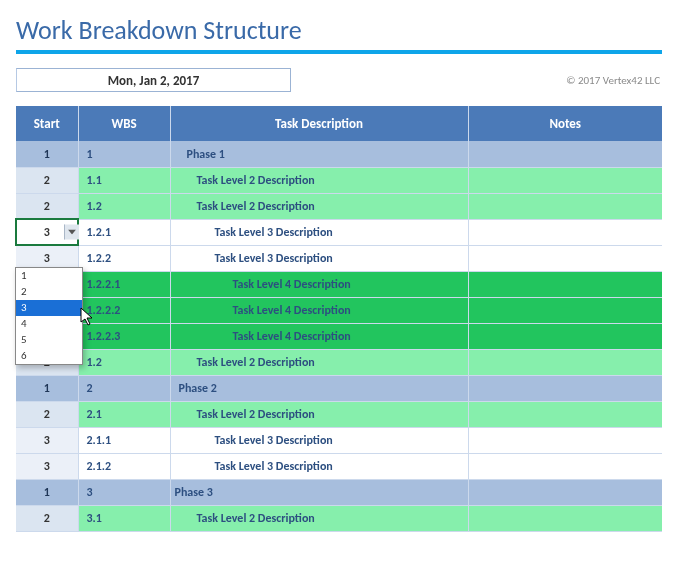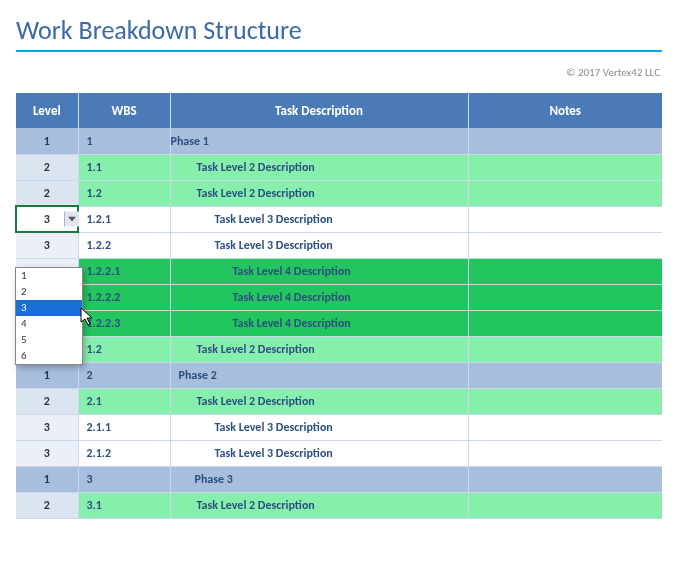--- a/index.html
+++ b/index.html
@@ -1,18 +1,18 @@
 <!DOCTYPE html>
 <html><head>
 <meta charset="utf-8">
 <style>
   * { box-sizing: border-box; margin: 0; padding: 0; }
   body { font-family: Calibri, Arial, sans-serif; font-size: 13px; color: #333; background: #fff; width: 678px; }
   .page { padding: 14px 16px; position: relative; }
-  .header { display: flex; justify-content: space-between; align-items: baseline; border-bottom: 2px solid #0ea5e9; padding-bottom: 4px; margin-bottom: 14px; }
+  .header { display: flex; justify-content: space-between; align-items: baseline; border-bottom: 4px solid #0ea5e9; padding-bottom: 4px; margin-bottom: 14px; }
   .title { color: #3a6aa8; font-size: 26px; font-weight: normal; }
   .project-name { color: #6a83a3; font-size: 20px; }
   .startrow { display: flex; align-items: stretch; margin-bottom: 14px; }
   .startrow .label-box { background: #4b7ab8; color: #fff; font-size: 12px; font-weight: bold; display: flex; align-items: center; justify-content: center; width: 154px; height: 24px; }
   .startrow .date-box { border: 1px solid #9bb3d4; border-left: 1px solid #b6c9e4; width: 275px; height: 24px; display: flex; align-items: center; justify-content: center; font-weight: bold; font-size: 13px; }
   .startrow .spacer { flex: 1; }
   .startrow .copyright { color: #8a8a8a; font-size: 11px; display: flex; align-items: center; padding-right: 2px; }
 
   table.wbs { border-collapse: collapse; width: 646px; table-layout: fixed; }
   table.wbs th { background: #4b7ab8; color: #fff; font-weight: bold; font-size: 13px; padding: 10px 6px; border-right: 1px solid #ccd9ec; text-align: center; }
@@ -53,44 +53,45 @@
 </style>
 </head>
 <body>
 
 <div class="page">
   <div class="header">
     <div class="title">Work Breakdown Structure</div>
   </div>
 
   <div class="startrow">
+    <div class="date-box">Mon, Jan 2, 2017</div>
     <div class="spacer"></div>
     <div class="copyright">© 2017 Vertex42 LLC</div>
   </div>
 
   <table class="wbs">
     <colgroup>
       <col class="c-level">
         <col class="c-wbs">
         <col class="c-desc">
         <col class="c-notes">
     </colgroup>
     <thead>
       <tr>
-        <th>Level</th>
+        <th>Start</th>
         <th>WBS</th>
         <th>Task Description</th>
         <th>Notes</th>
       </tr>
     </thead>
     <tbody id="wbs-body">
         <tr class="lvl1">
           <td class="level">1</td>
           <td class="wbs">1</td>
-          <td class="desc" style="padding-left: 0;">Phase 1</td>
+          <td class="desc" style="padding-left: 16px;">Phase 1</td>
           <td></td>
         </tr>
         <tr class="lvl2">
           <td class="level">2</td>
           <td class="wbs">1.1</td>
           <td class="desc" style="padding-left: 26px;">Task Level 2 Description</td>
           <td></td>
         </tr>
         <tr class="lvl2">
           <td class="level">2</td>
@@ -158,21 +159,21 @@
         </tr>
         <tr class="lvl3">
           <td class="level">3</td>
           <td class="wbs">2.1.2</td>
           <td class="desc" style="padding-left: 44px;">Task Level 3 Description</td>
           <td></td>
         </tr>
         <tr class="lvl1">
           <td class="level">1</td>
           <td class="wbs">3</td>
-          <td class="desc" style="padding-left: 24px;">Phase 3</td>
+          <td class="desc" style="padding-left: 4px;">Phase 3</td>
           <td></td>
         </tr>
         <tr class="lvl2">
           <td class="level">2</td>
           <td class="wbs">3.1</td>
           <td class="desc" style="padding-left: 26px;">Task Level 2 Description</td>
           <td></td>
         </tr>
       </tbody>
   </table>

